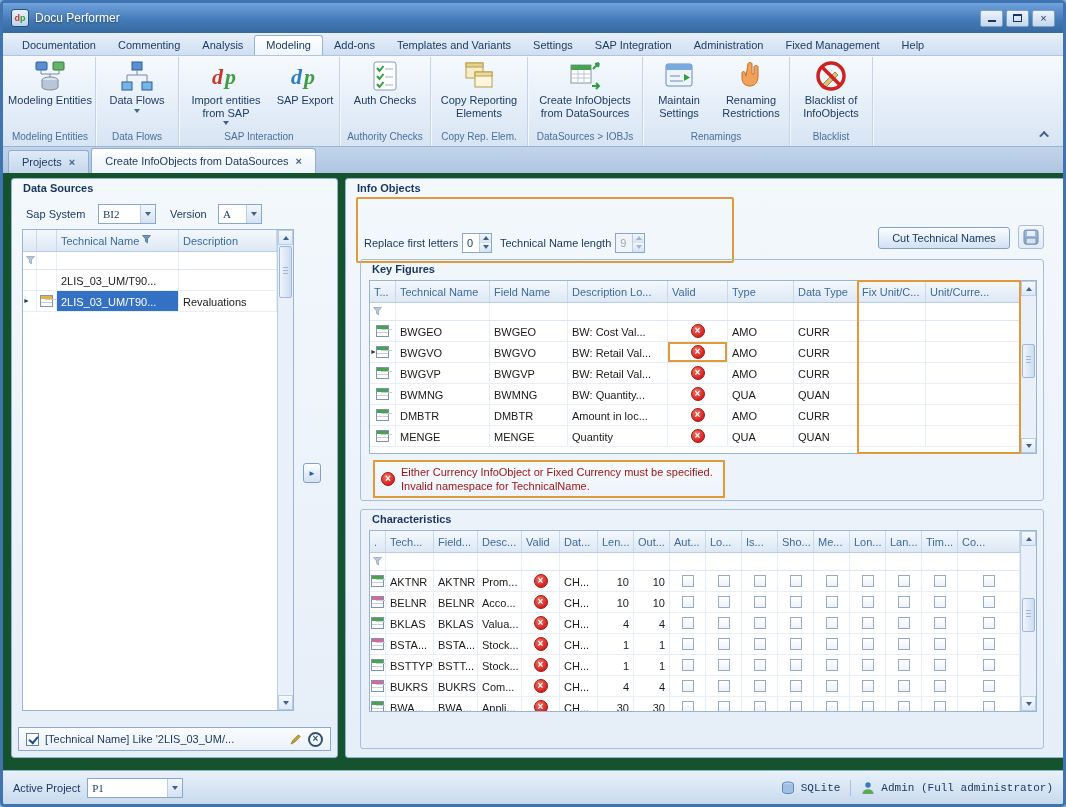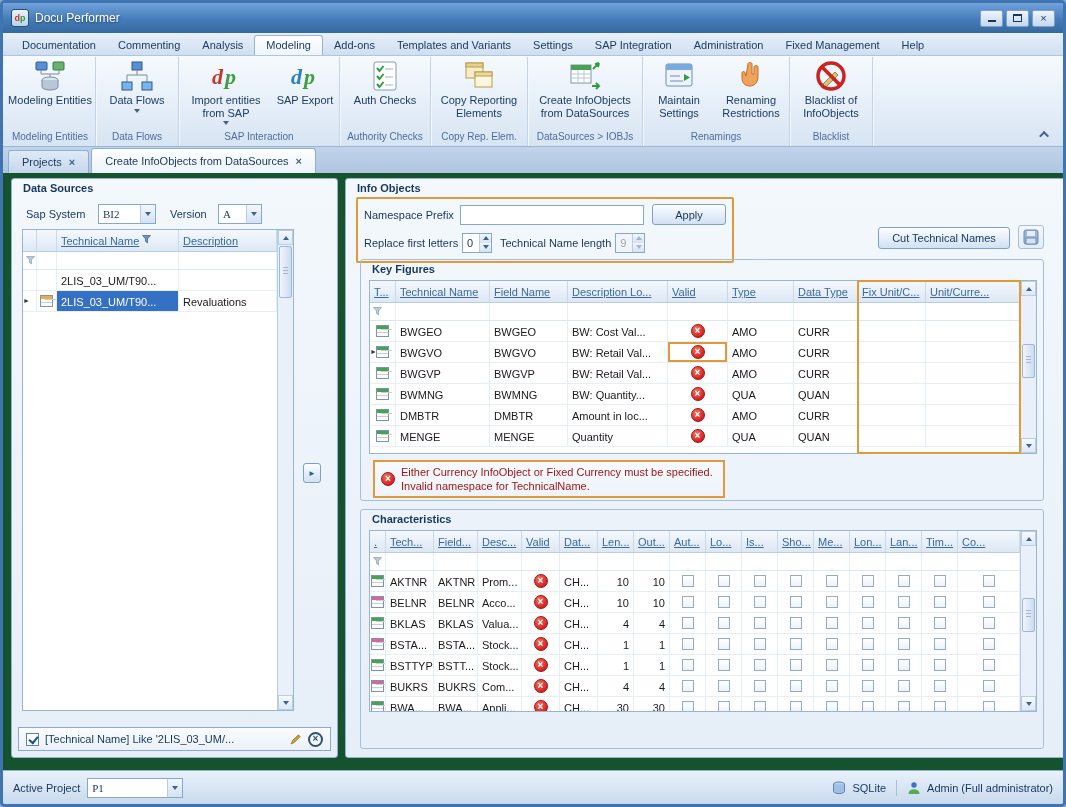--- a/index.html
+++ b/index.html
@@ -72,21 +72,21 @@
   .spinner.disabled { background:#f1f4f8; } .spinner.disabled .sp-val { color:#9aa7b8; }
   .checkbox { width:13px; height:13px; border:1px solid #5b82b4; background:#fff; position:relative; flex:none; }
   .checkbox.checked::after { content:""; position:absolute; left:2px; top:2px; width:7px; height:4px;
     border-left:2px solid #1d4f91; border-bottom:2px solid #1d4f91; transform:rotate(-50deg); }
   .cb { width:12px; height:12px; border:1px solid #96abc4; background:linear-gradient(#fff,#eef3f9); display:inline-block; }
 
   
   .grid { display:flex; border:1px solid #9ab4d4; background:#fff; overflow:hidden; }
   .grid-main { flex:1; min-width:0; display:flex; flex-direction:column; overflow:hidden; }
   .g-header { display:flex; height:22px; background:linear-gradient(#f4f8fc,#dde8f5); border-bottom:1px solid #b9cde5; flex:none;}
-  .hc { padding:5px 4px 0; color:#3c6a9e; border-right:1px solid #c9d9ec; overflow:hidden; white-space:nowrap; display:flex; gap:3px; align-items:flex-start;text-decoration:underline;}
+  .hc { padding:5px 4px 0; color:#3c6a9e; border-right:1px solid #c9d9ec; overflow:hidden; white-space:nowrap; display:flex; gap:3px; align-items:flex-start;}
   .g-filter { display:flex; height:18px; border-bottom:1px solid #dce7f3; background:#fff; flex:none;}
   .fc { border-right:1px solid #e6eef7; display:flex; align-items:center; padding-left:3px; }
   .g-row { display:flex; height:21px; background:#fff; border-bottom:1px solid #e6eef7; flex:none; }
   .gc { padding:5px 4px 0; border-right:1px solid #e6eef7; overflow:hidden; white-space:nowrap; color:#1a1a1a; }
   .gc.num { text-align:right; }
   .cell-icon { display:flex; align-items:center; justify-content:center; padding:0; position:relative; }
   .sel { background:#3470c4; color:#fff; }
   .rowptr { visibility:hidden; position:absolute; left:0; top:6px; font-size:7px; color:#333; line-height:1; }
   .show-ptr .rowptr, .kf-row:nth-of-type(2) .rowptr { visibility:visible; }
   .kf-row:nth-of-type(2) .c-valid { box-shadow:inset 0 0 0 2px #e09a3b; }
@@ -141,21 +141,21 @@
   .err-panel { position:absolute; left:12px; top:200px; width:352px; height:38px; border:2px solid #e09a3b;
     display:flex; align-items:center; gap:6px; padding:0 6px; background:linear-gradient(#f7fafd,#eef4fa); }
   .err-lines { color:#9c1313; line-height:1.3; }
 
   .char-box { left:14px; top:330px; width:684px; height:240px; }
   .char-grid { position:absolute; left:8px; top:20px; width:668px; height:182px; }
 
   
   .statusbar { position:absolute; left:0; right:0; bottom:0; height:34px; background:linear-gradient(#e9f1fa,#c8daee);
     border-top:1px solid #8fafd2; display:flex; align-items:center; padding:0 10px; gap:7px; }
-  .sb-right { margin-left:auto; display:flex; align-items:center; gap:6px; }
+  .sb-right { margin-left:auto; display:flex; align-items:center; gap:6px;font-family:Liberation Mono, monospace; }
   .sb-sep { width:1px; height:16px; background:#a8bfd9; margin:0 4px; }
 </style>
 </head>
 <body>
 
 <div class="window">
 
   <div class="titlebar">
     <span class="app-icon">
         <b class="d">d</b>
@@ -450,27 +450,20 @@
             <path d="M2 11 L3.6 7.6 L9.4 1.8 L11.2 3.6 L5.4 9.4 Z" fill="#c9a227" stroke="#8a7a3a" stroke-width="0.8"></path>
           </svg>
         <span class="clear-circle">×</span>
       </div>
     </div>
 
     <div class="gbox io-panel">
       <span class="gbox-title">Info Objects</span>
 
       <div class="ns-box">
-        <div class="ns-row1">
-          <span style="width:96px">Namespace Prefix</span>
-          <input class="tb" style="width: 184px;" value="">
-          <span class="btn" style="width:74px; height:21px; margin-left:auto">
-              <span>Apply</span>
-            </span>
-        </div>
         <div class="ns-row2">
           <span style="width:98px">Replace first letters</span>
           <span class="spinner">
             <span class="sp-val">0</span>
             <span class="sp-btns">
                 <span>
                   <span class="tri-up"></span>
                 </span>
                 <span>
                   <span class="tri-down"></span>

